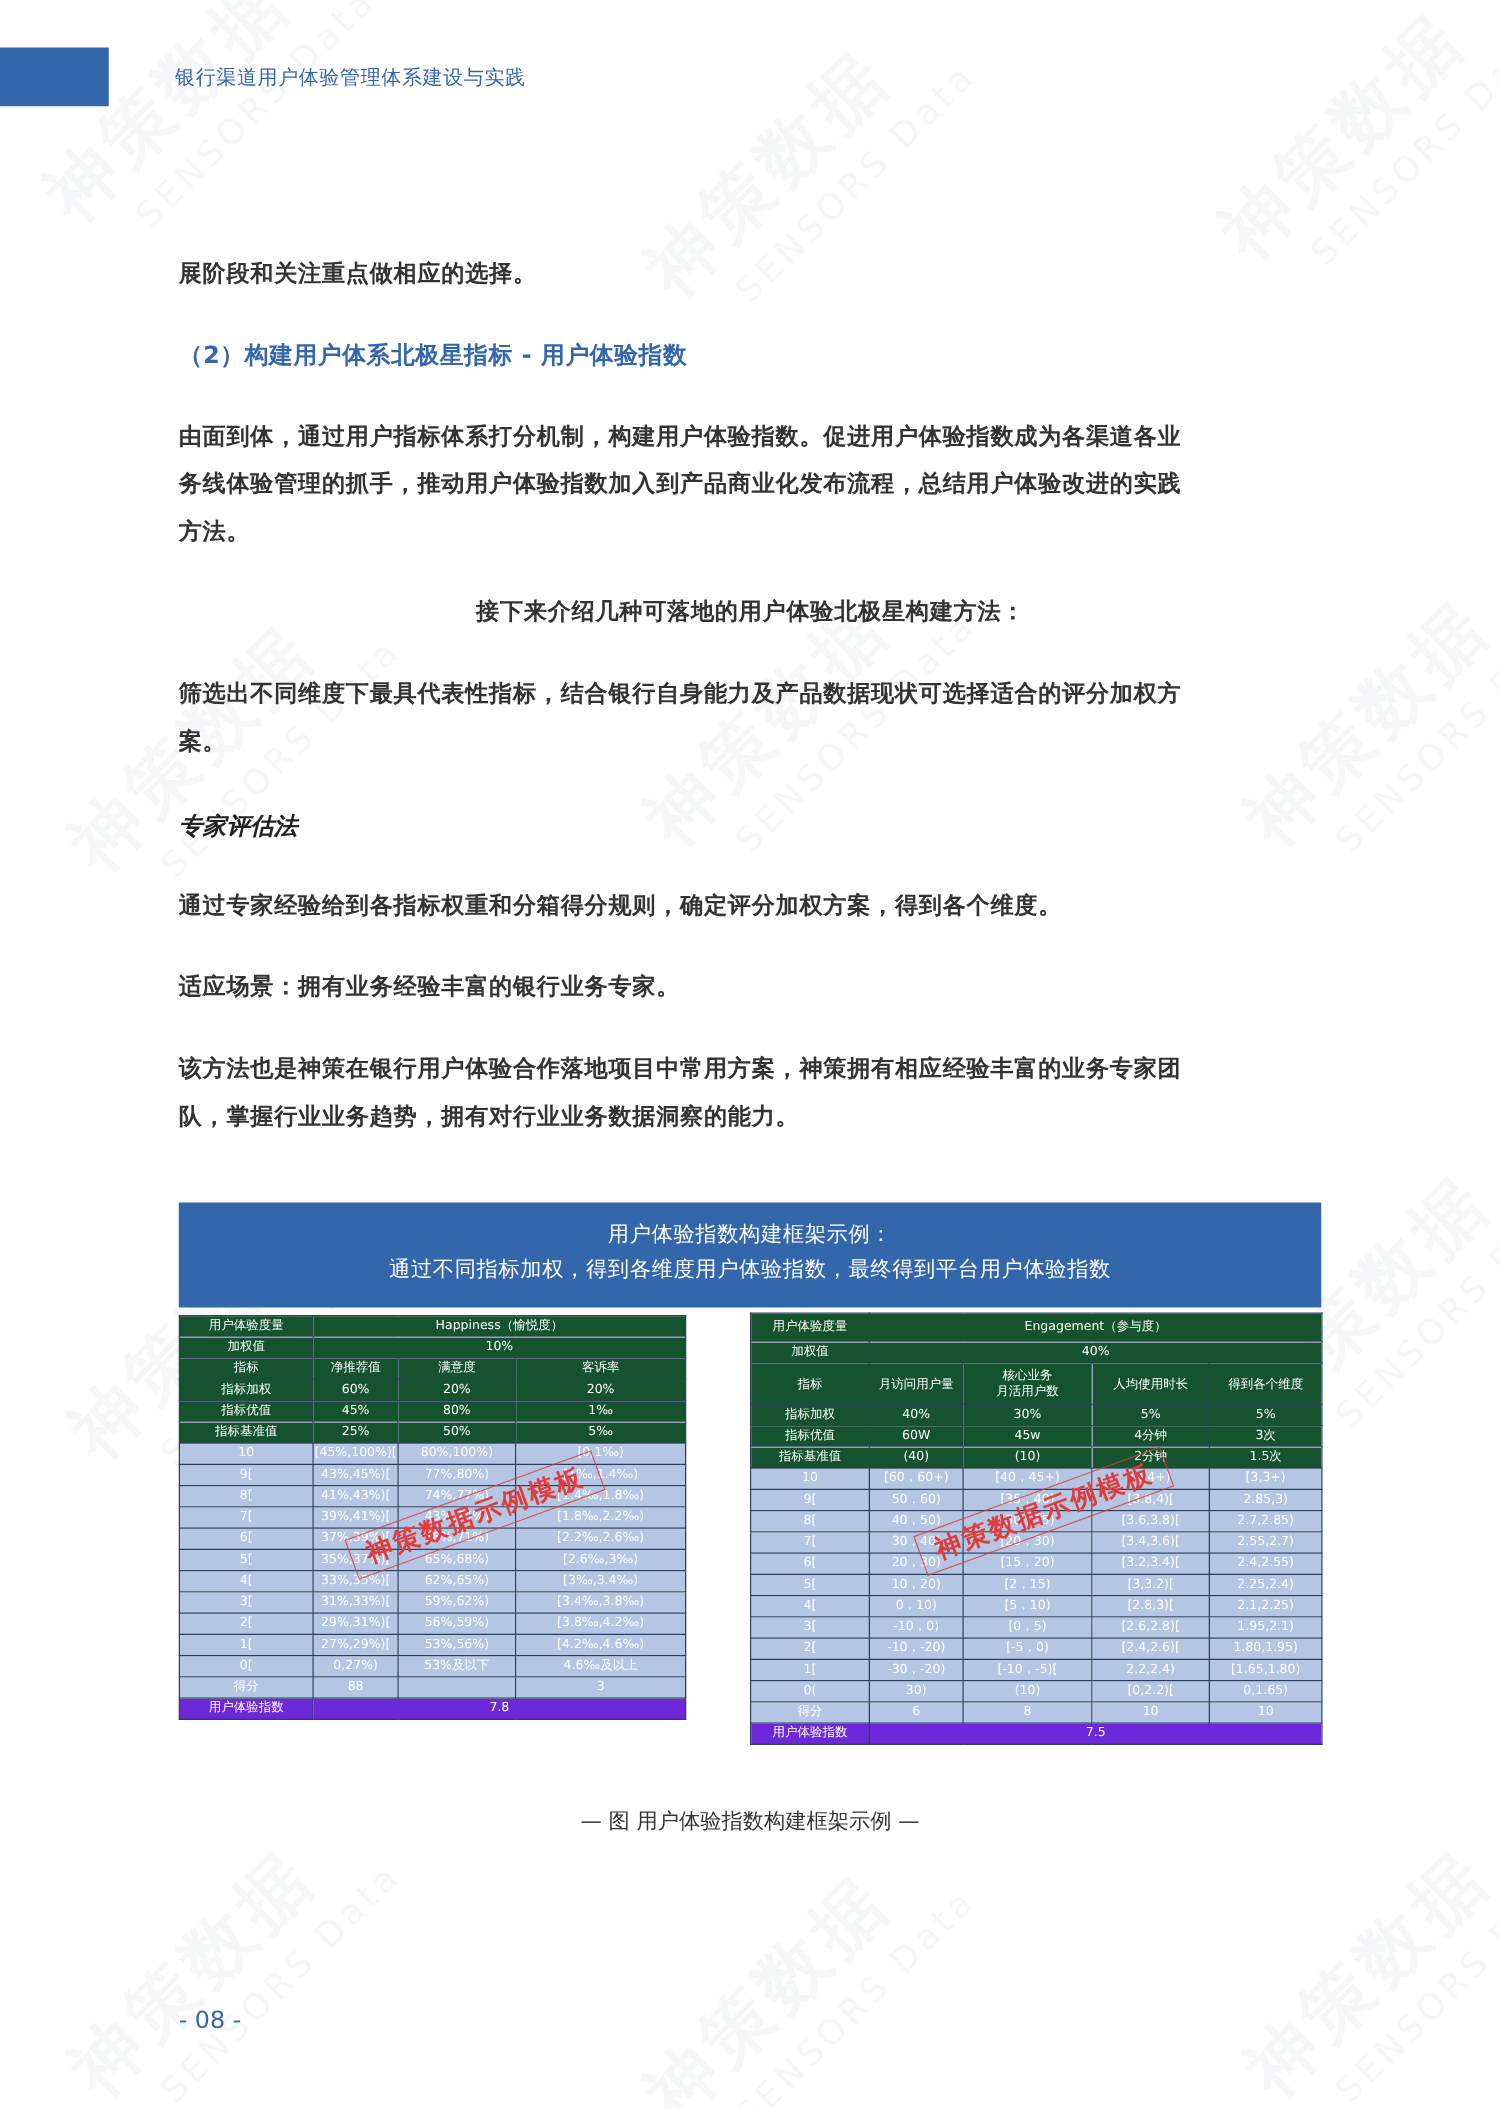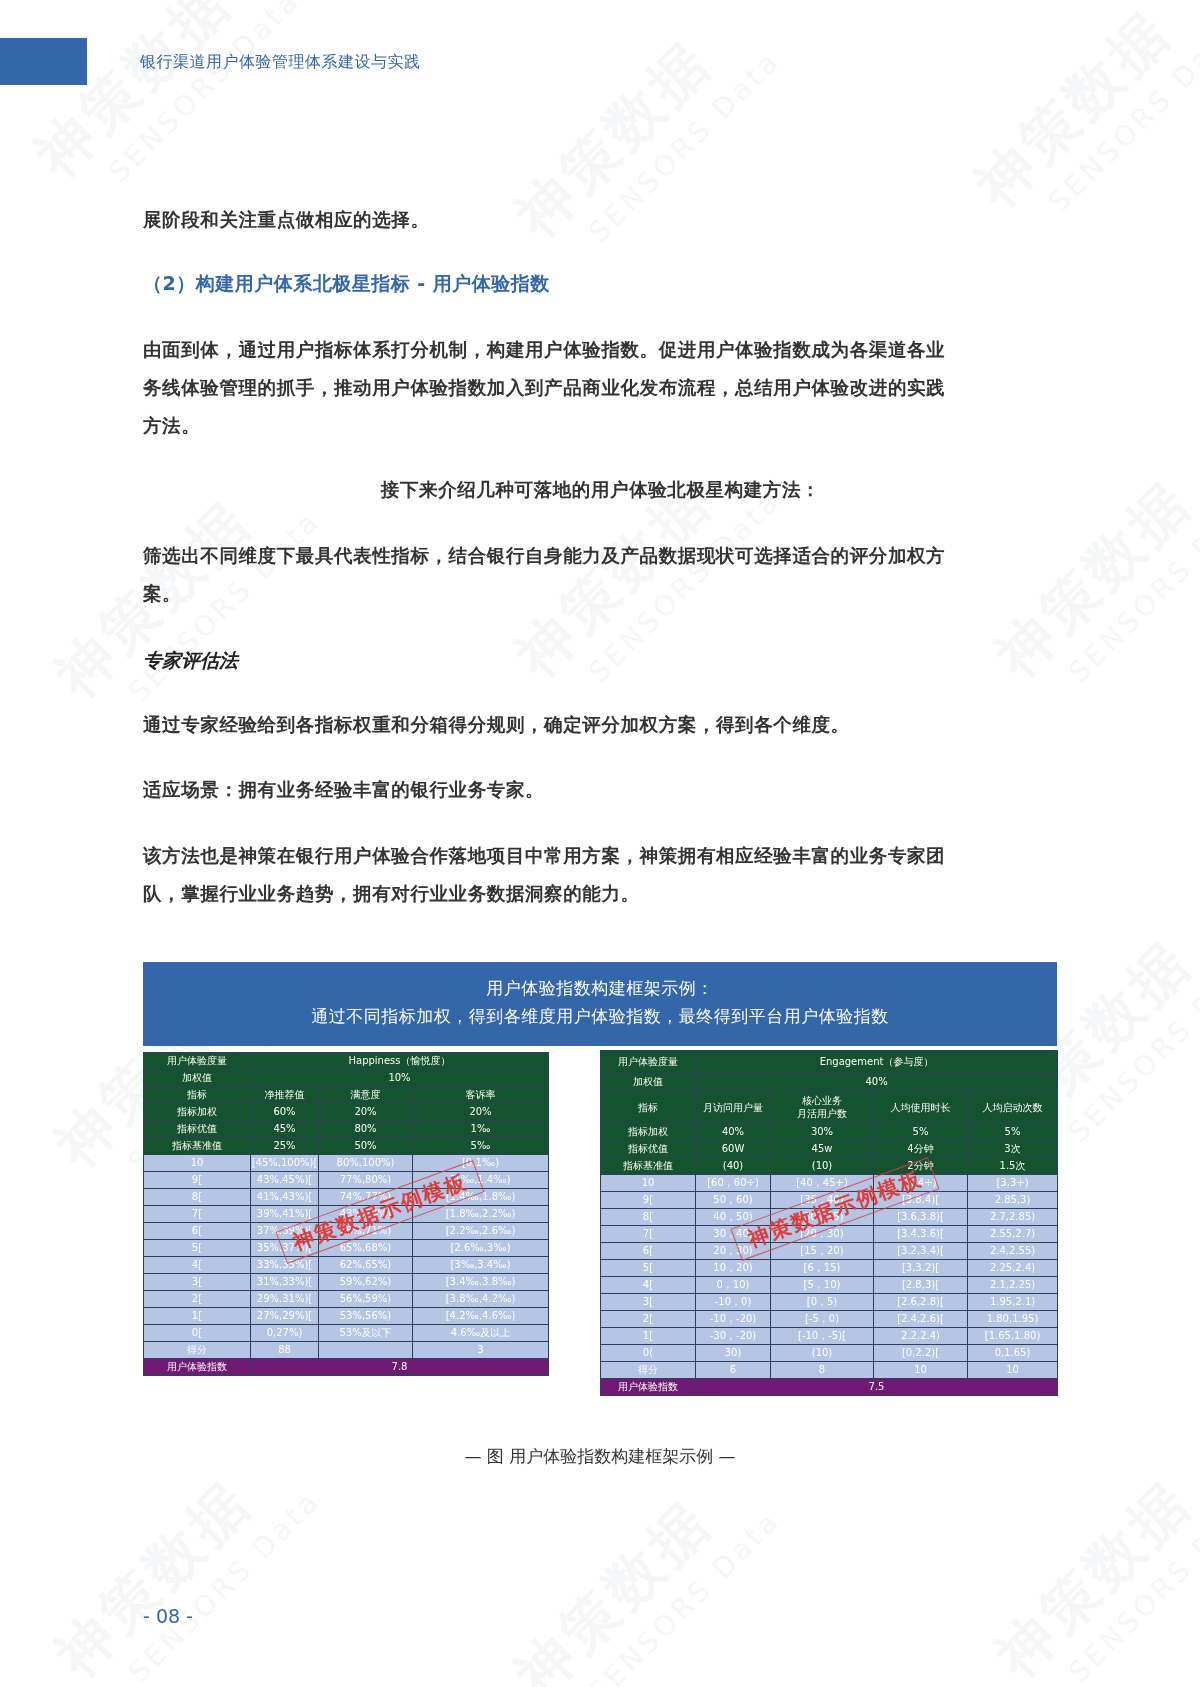--- a/index.html
+++ b/index.html
@@ -28,21 +28,21 @@
   .banner {
     position:absolute; left:143px; top:962px; width:914px; height:84px;
     background:#3466ac; color:#fff; text-align:center; z-index:1;
     font-size:17px; line-height:28px; padding-top:12px; box-sizing:border-box; letter-spacing:0.5px;
   }
 
   table.kt { position:absolute; border-collapse:collapse; z-index:1; font-size:10px; table-layout:fixed; }
   table.kt td { border:1px solid #2b3f5f; text-align:center; padding:0; height:16px; line-height:14px; white-space:nowrap; overflow:hidden; }
   table.kt tr.dark td { background:#14532d; color:#ffffff; }
   table.kt tr.light td { background:#b4c6e4; color:#ffffff; }
-  table.kt tr.index td { background:#701a75; color:#fff; }
+  table.kt tr.index td { background:#6d28d9; color:#fff; }
   table.kt td.twoline { line-height:13px; height:32px; }
 
   .stamp {
     position:absolute; z-index:2; transform:rotate(-20deg);
     border:1.5px solid rgba(220,60,60,0.8); color:#e03c3c;
     font-size:21px; font-weight:bold; padding:2px 12px; letter-spacing:2px;
     background:transparent;
   }
 
   .caption { position:absolute; left:0; width:1200px; top:1445px; text-align:center; font-size:17px; color:#333; z-index:1; }
@@ -260,21 +260,21 @@
     <td colspan="4">40%</td>
   </tr>
   <tr class="dark">
     <td class="twoline">指标</td>
     <td class="twoline">月访问用户量</td>
     <td class="twoline">
       <div>核心业务</div>
       <div>月活用户数</div>
     </td>
     <td class="twoline">人均使用时长</td>
-    <td class="twoline">人均启动次数</td>
+    <td class="twoline">得到各个维度</td>
   </tr>
   <tr class="dark">
     <td>指标加权</td>
     <td>40%</td>
     <td>30%</td>
     <td>5%</td>
     <td>5%</td>
   </tr>
   <tr class="dark">
     <td>指标优值</td>
@@ -321,21 +321,21 @@
   <tr class="light">
         <td>6[</td>
         <td>20，30)</td>
         <td>[15，20)</td>
         <td>[3.2,3.4)[</td>
         <td>2.4,2.55)</td>
       </tr>
   <tr class="light">
         <td>5[</td>
         <td>10，20)</td>
-        <td>[6，15)</td>
+        <td>[2，15)</td>
         <td>[3,3.2)[</td>
         <td>2.25,2.4)</td>
       </tr>
   <tr class="light">
         <td>4[</td>
         <td>0，10)</td>
         <td>[5，10)</td>
         <td>[2.8,3)[</td>
         <td>2.1,2.25)</td>
       </tr>

